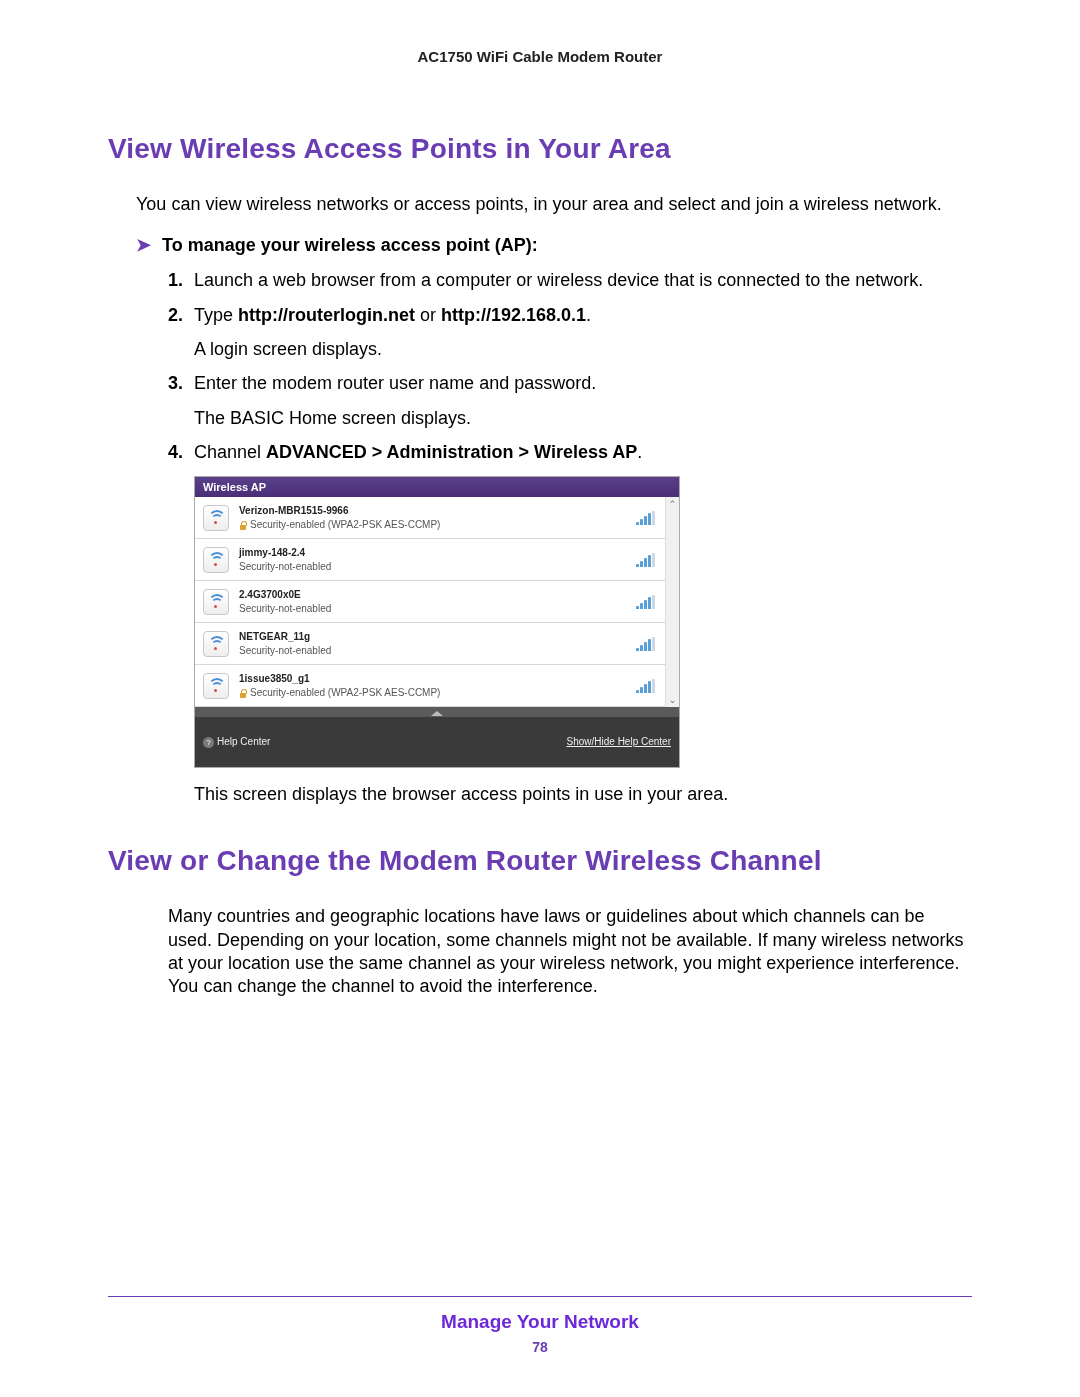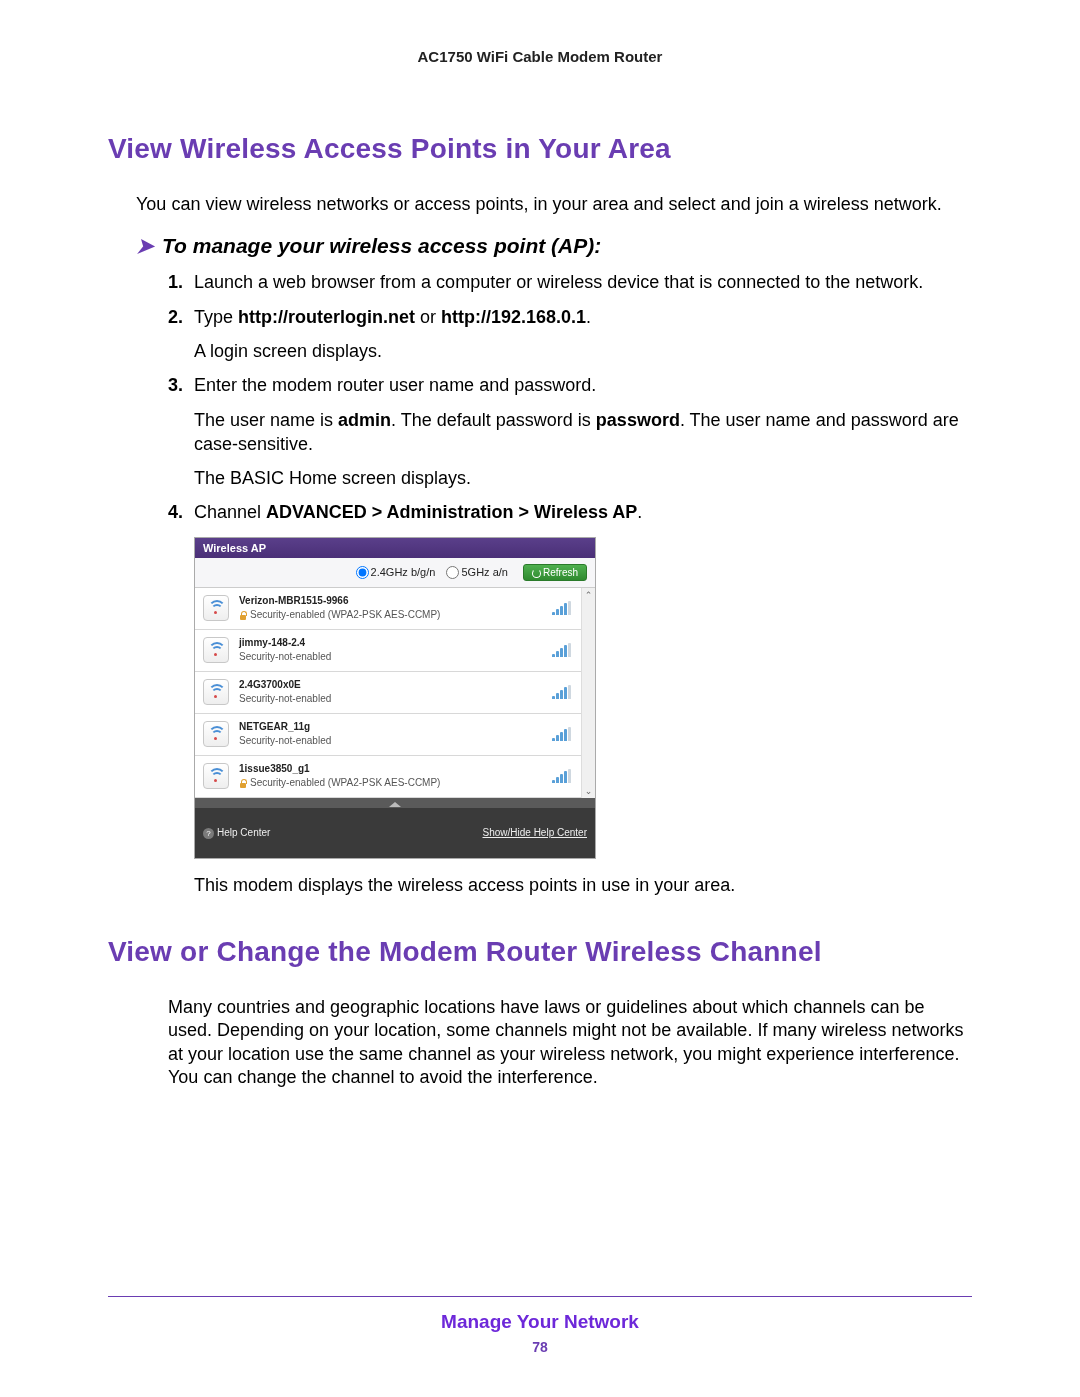--- a/index.html
+++ b/index.html
@@ -30,23 +30,22 @@
     letter-spacing: 0.2px;
   }
   .body-text {
     font-size: 18px;
     line-height: 1.3;
     margin: 0 0 18px 28px;
     color: #000;
   }
   .proc-heading {
     margin: 0 0 12px 28px;
-    font-size: 21px;
-    font-weight: bold;
-    font-style: italic;
+    font-size: 18px;
+    font-weight: bold;
   }
   .proc-arrow {
     color: #6a3db2;
     font-weight: bold;
     display: inline-block;
     width: 26px;
   }
   ol.steps {
     list-style: none;
     margin: 0 0 0 60px;
@@ -66,21 +65,21 @@
     font-weight: bold;
   }
   ol.steps > li .subtext {
     display: block;
     margin-top: 10px;
   }
   .bold { font-weight: bold; }
 
   
   .ui-screenshot {
-    width: 402px;
+    width: 486px;
     margin: 12px 0 16px 86px;
     border: 1px solid #aaa;
     background: #eef0f2;
     font-family: Arial, sans-serif;
   }
   .ui-titlebar {
     background: linear-gradient(#5a3f8a, #4a2f77);
     color: #fff;
     font-size: 11px;
     font-weight: bold;
@@ -308,36 +307,30 @@
       <span>Launch a web browser from a computer or wireless device that is connected to the network.</span>
     </li>
     <li>
       <span class="num">2.</span>
       <span><span>Type </span><span class="bold">http://routerlogin.net</span><span> or </span><span class="bold">http://192.168.0.1</span><span>.</span></span>
       <span class="subtext">A login screen displays.</span>
     </li>
     <li>
       <span class="num">3.</span>
       <span>Enter the modem router user name and password.</span>
-      <span class="subtext"><span>The user name is </span><span class="bold">admin</span><span>. The default password is </span><span class="bold">password</span><span>. The user name and password are case-sensitive.</span></span>
       <span class="subtext">The BASIC Home screen displays.</span>
     </li>
     <li>
       <span class="num">4.</span>
       <span><span>Channel </span><span class="bold">ADVANCED &gt; Administration &gt; Wireless AP</span><span>.</span></span>
     </li>
   </ol>
 
   <div class="ui-screenshot">
     <div class="ui-titlebar">Wireless AP</div>
-    <div class="ui-toolbar">
-      <label><input type="radio" name="band" checked="" style=""><span>2.4GHz b/g/n</span></label>
-      <label><input type="radio" name="band" style=""><span>5GHz a/n</span></label>
-      <span class="refresh-btn"><span class="refresh-icon"></span><span>Refresh</span></span>
-    </div>
     <div class="ap-scroll">
       <div class="ap-list" id="ap-list">
           <div class="ap-row">
             <div class="ap-iconbox">
               <div class="wifi-glyph">
                 <div class="wifi-dot"></div>
               </div>
             </div>
             <div class="ap-info"><span class="ap-name">Verizon-MBR1515-9966</span><span class="ap-sec"><span class="lock-icon"></span><span>Security-enabled (WPA2-PSK AES-CCMP)</span></span></div>
             <div class="signal-bars">
@@ -415,21 +408,21 @@
         <div class="scroll-arrow" style="position:absolute;bottom:0;left:0;right:0">⌄</div>
       </div>
     </div>
     <div class="ui-arrowbar"><span></span></div>
     <div class="ui-footer">
       <span><span class="q">?</span><span>Help Center</span></span>
       <span class="link">Show/Hide Help Center</span>
     </div>
   </div>
 
-  <p class="after-screenshot">This modem displays the wireless access points in use in your area.</p>
+  <p class="after-screenshot">This screen displays the browser access points in use in your area.</p>
 
   <h2 class="section-title">View or Change the Modem Router Wireless Channel</h2>
 
   <p class="body-text" style="margin-left:60px;">Many countries and geographic locations have laws or guidelines about which channels can be used. Depending on your location, some channels might not be available. If many wireless networks at your location use the same channel as your wireless network, you might experience interference. You can change the channel to avoid the interference.</p>
 </div>
 
 <div class="page-footer">
   <div class="footer-rule"></div>
   <div class="footer-label">Manage Your Network</div>
   <div class="footer-page">78</div>

